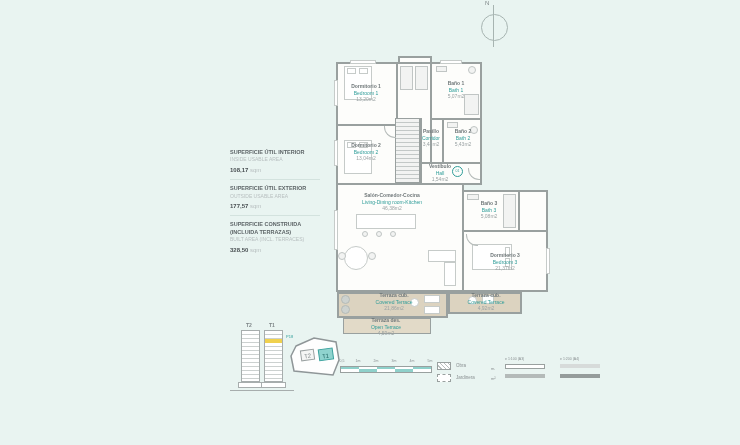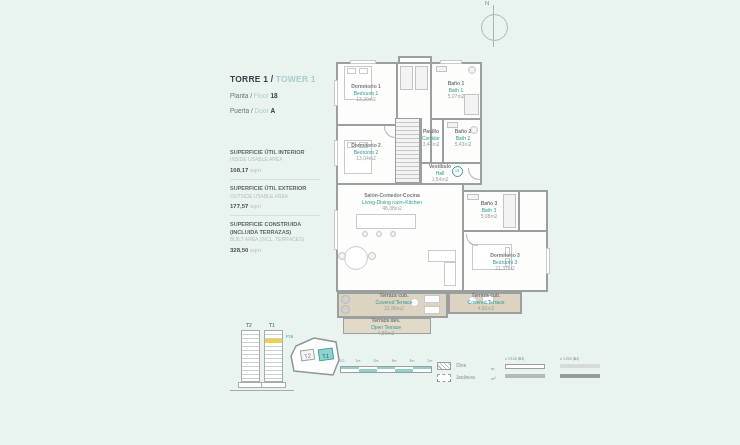--- a/index.html
+++ b/index.html
@@ -68,36 +68,20 @@
   .lg-txt{position:absolute;font-size:4.5px;color:#8a9092}
   .lg-sm{position:absolute;font-size:4px;color:#8a9092}
   .lg-hdr{position:absolute;font-size:3.5px;color:#8a9092}
   .lg-bar{position:absolute;width:40px;height:5px;border:1px solid #99a09f;box-sizing:border-box}
 </style>
 </head>
 <body>
 
 <div class="stage">
 
-  <div class="info">
-    <div class="t-line">
-      <span>TORRE 1 /</span>
-      <span class="lt">TOWER 1</span>
-    </div>
-    <div class="p-line">
-      <span>Planta /</span>
-      <span class="lt">Floor</span>
-      <b>18</b>
-    </div>
-    <div class="p-line">
-      <span>Puerta /</span>
-      <span class="lt">Door</span>
-      <b>A</b>
-    </div>
-  </div>
 
   <div class="areas">
     <div class="ablock">
       <div class="a-es">SUPERFICIE ÚTIL INTERIOR</div>
       <div class="a-en">INSIDE USABLE AREA</div>
       <div class="a-val"><span>108,17</span>
         <span class="u">sqm</span></div>
     </div>
     <div class="ablock">
       <div class="a-es">SUPERFICIE ÚTIL EXTERIOR</div>

